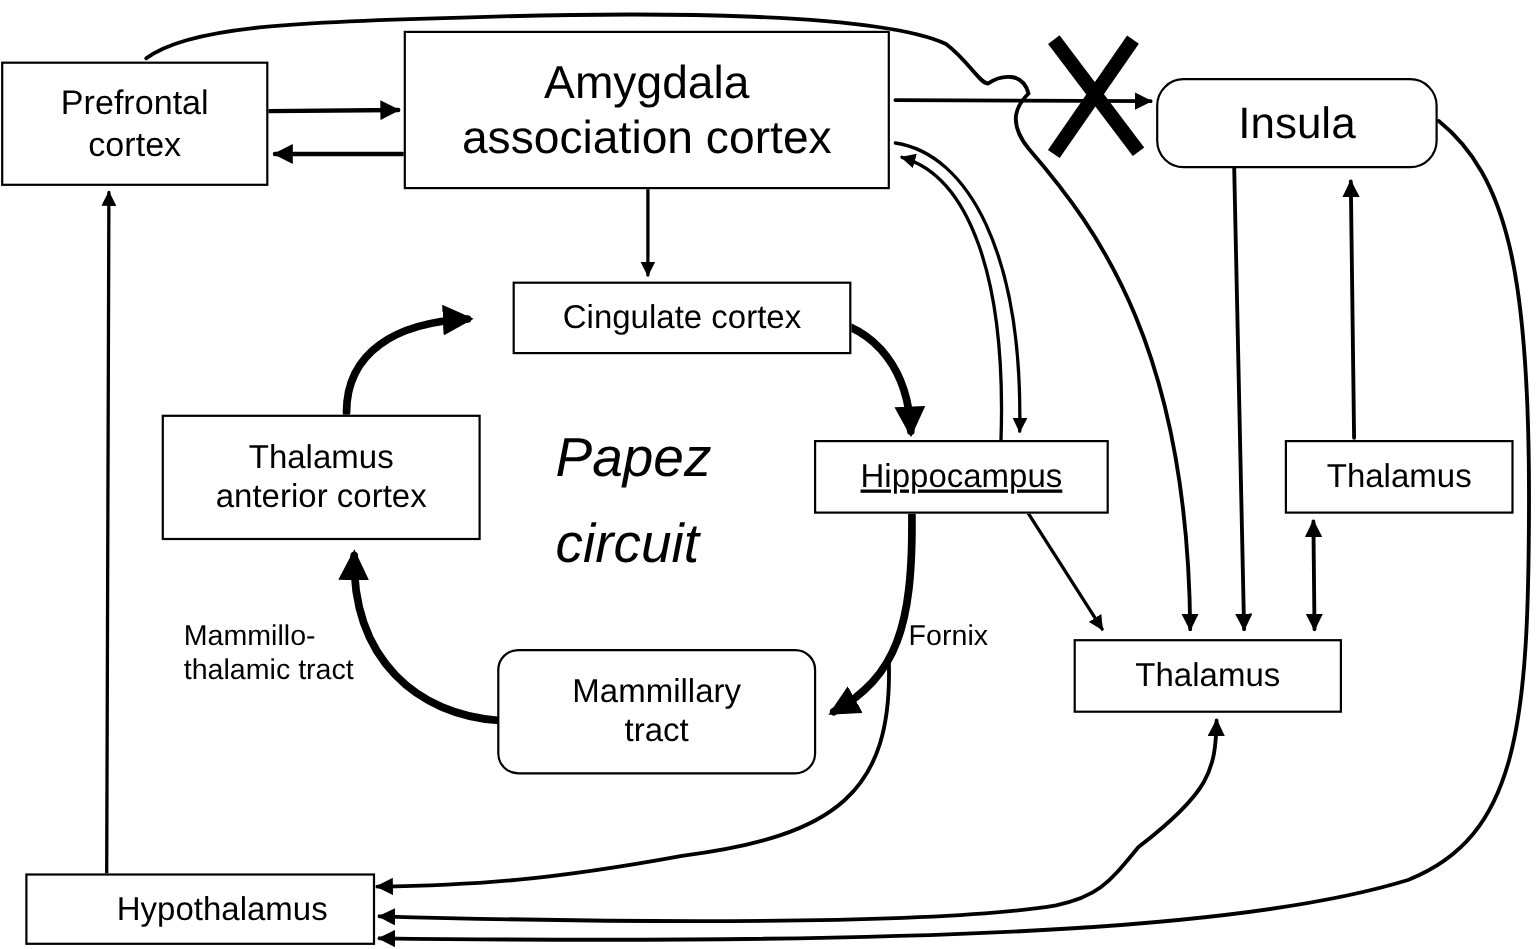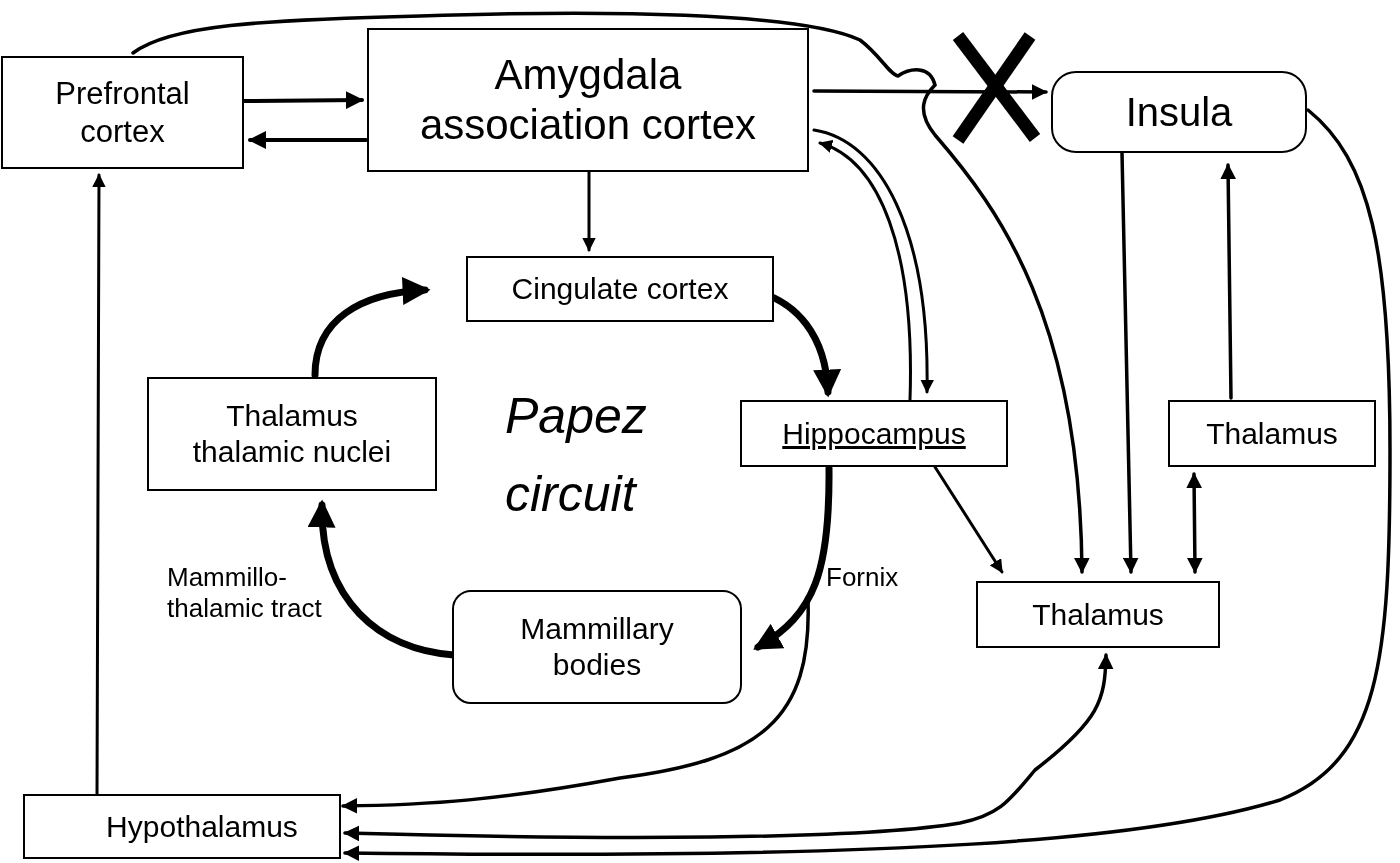--- a/index.html
+++ b/index.html
@@ -80,40 +80,40 @@
   <div>Insula</div>
 </div>
 
 <div class="box" style="left:434px;top:256px;width:308px;height:66px;font-size:30px;margin-left:32px;">
   <div>Cingulate cortex</div>
 </div>
 
 <div class="box" style="left:147px;top:377px;width:290px;height:114px;font-size:30px;">
   <div>
       <div>Thalamus</div>
-      <div>thalamic nuclei</div>
+      <div>anterior cortex</div>
     </div>
 </div>
 
 <div class="box" style="left:740px;top:400px;width:268px;height:67px;font-size:30px;text-decoration:underline;">
   <div>Hippocampus</div>
 </div>
 
 <div class="box" style="left:1168px;top:400px;width:208px;height:67px;font-size:30px;">
   <div>Thalamus</div>
 </div>
 
 <div class="box" style="left:976px;top:581px;width:244px;height:67px;font-size:30px;">
   <div>Thalamus</div>
 </div>
 
 <div class="box" style="left:452px;top:590px;width:290px;height:114px;font-size:30px;border-radius:19px;">
   <div>
       <div>Mammillary</div>
-      <div>bodies</div>
+      <div>tract</div>
     </div>
 </div>
 
 <div class="box" style="left:23px;top:794px;width:318px;height:65px;font-size:30px;padding-left:40px;">
   <div>Hypothalamus</div>
 </div>
 
 <div class="lbl" style="left:505px;top:378px;width:170px;font-size:50px;font-style:italic;line-height:1.55;">
   <div>Papez</div>
   <div>circuit</div>

